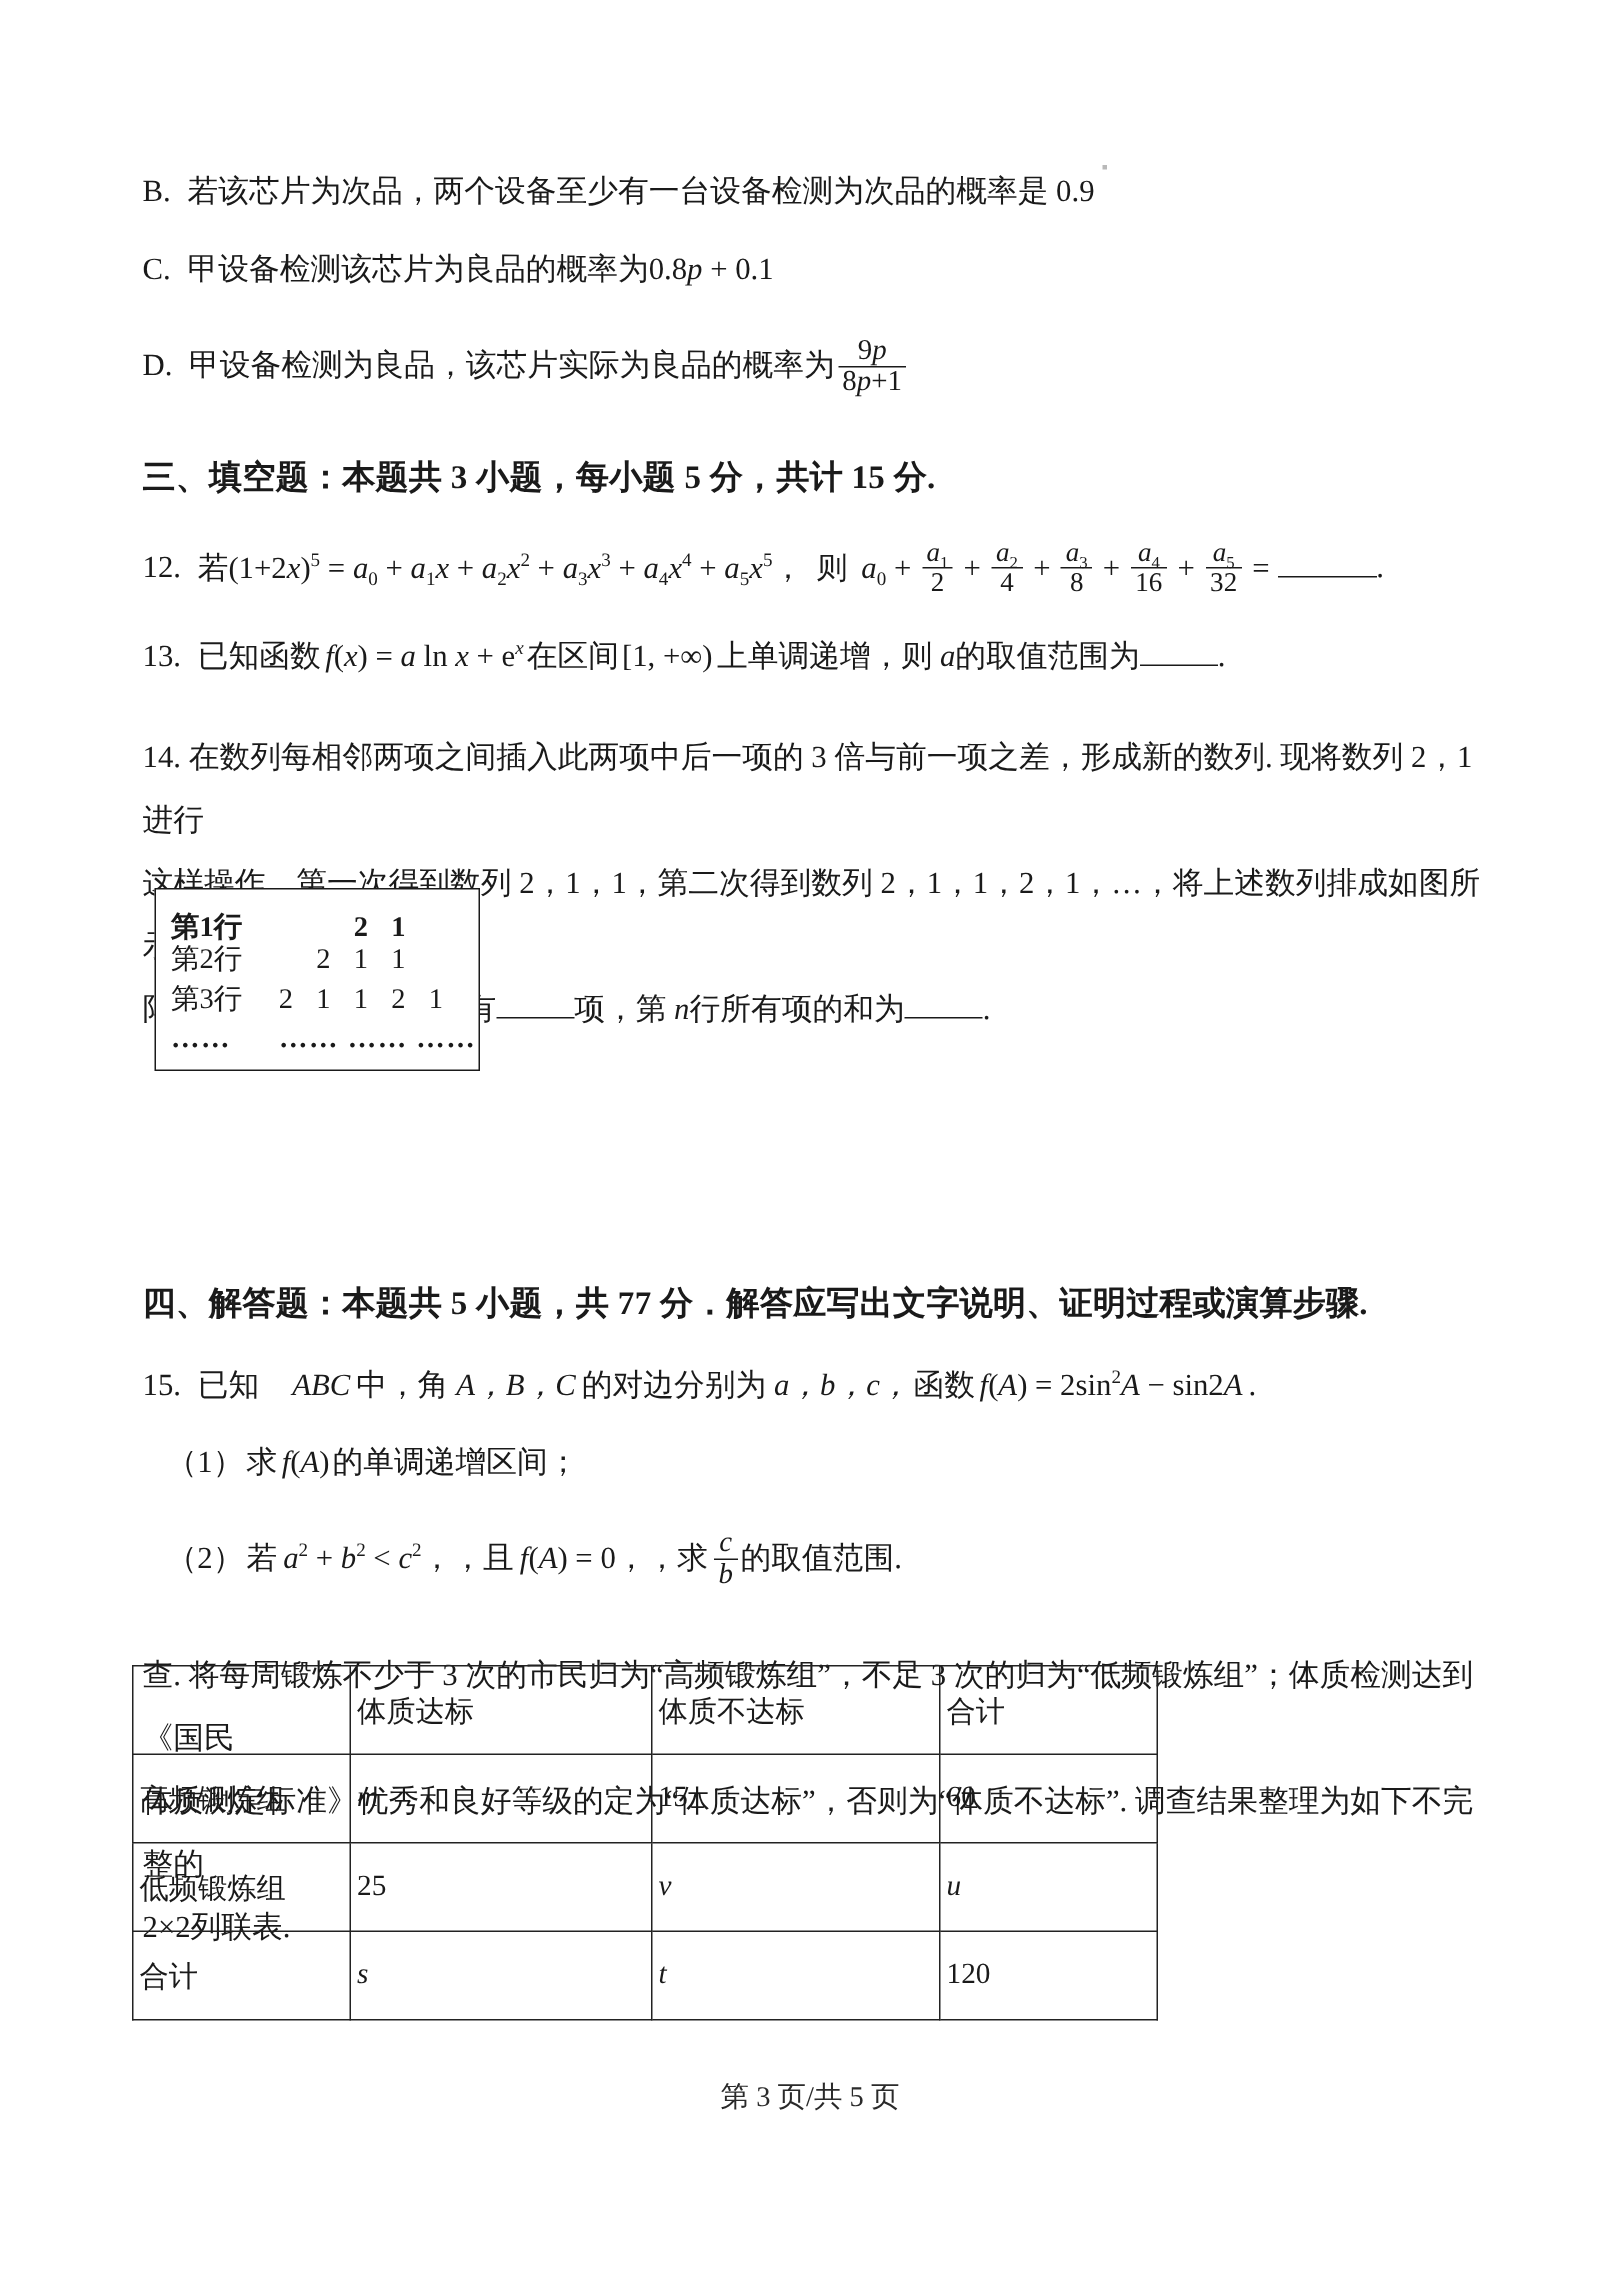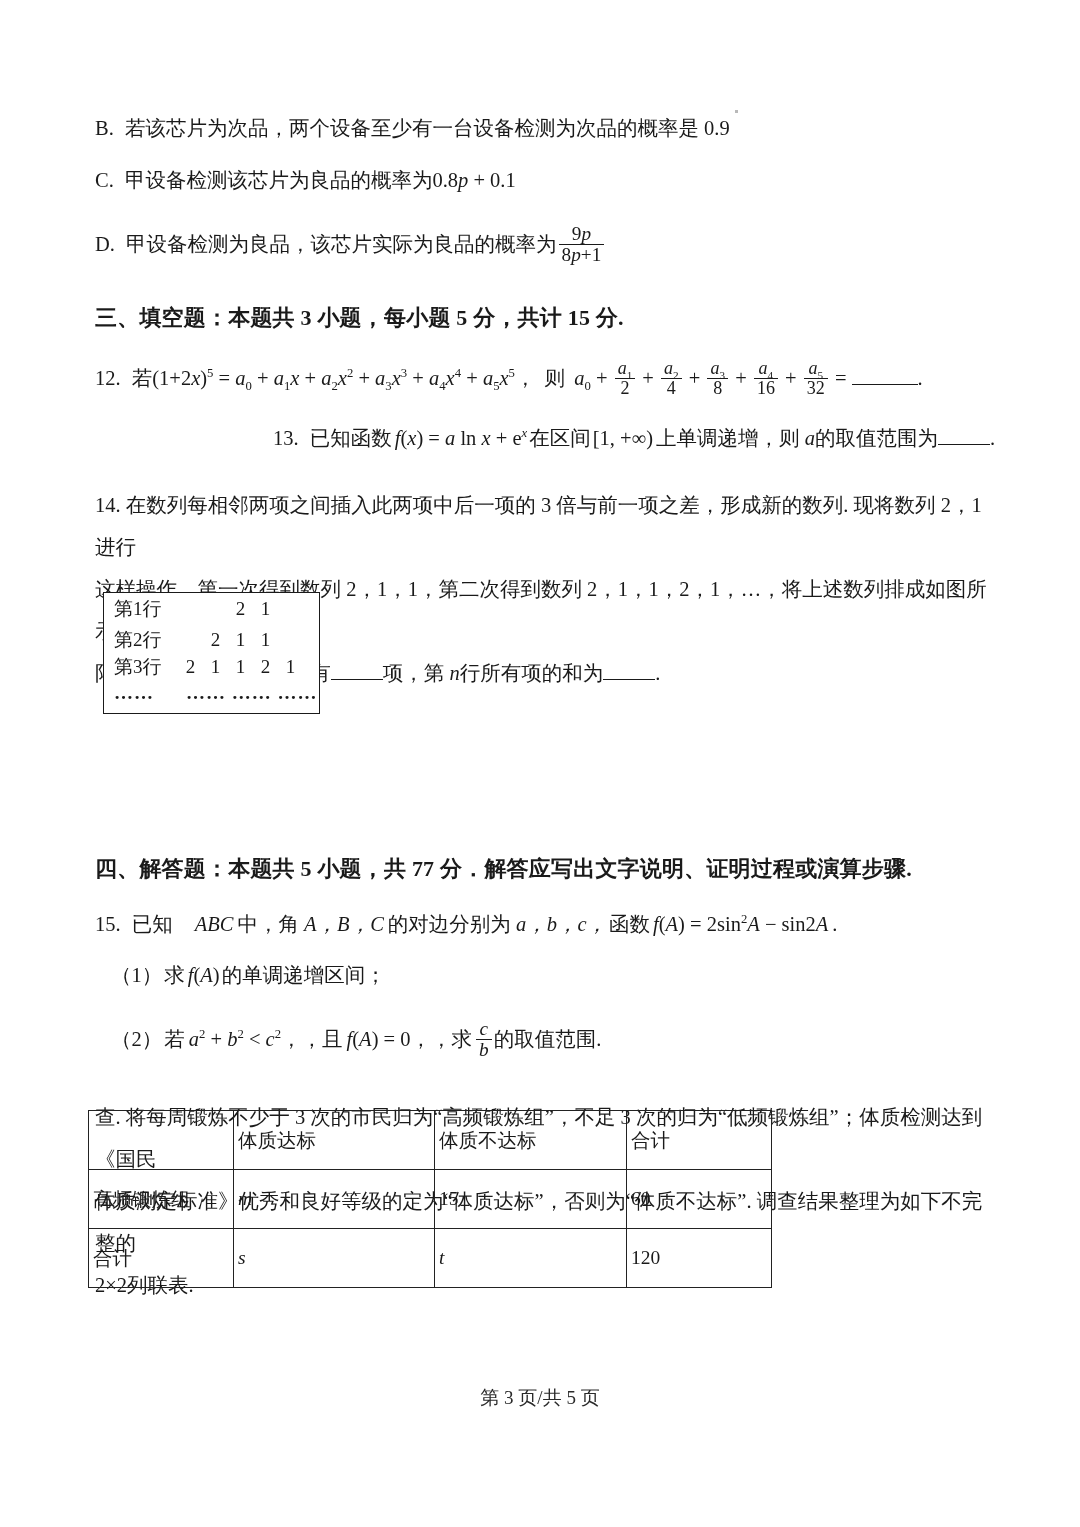--- a/index.html
+++ b/index.html
@@ -106,21 +106,21 @@
   }
   .matrix-row .lbl {
     display: inline-block;
     width: 64px;
   }
   .matrix-row .cell {
     display: inline-block;
     width: 25px;
     text-align: center;
   }
-  .mr1 { top: 6px; }
+  .mr1 { top: 16px; font-weight: bold; }
   .mr2 { top: 37px; }
   .mr3 { top: 64px; }
   .mr4 { top: 90px; font-weight: bold; letter-spacing: 1px; }
   .mr4 .dots-a { display: inline-block; width: 72px; }
   .mr4 .dots-b { display: inline-block; }
 
   
   .ctable {
     position: absolute;
     left: 88px;
@@ -200,21 +200,21 @@
       <span style="margin-left:4px;">则</span><span style="margin-left:4px;">
         <i>a</i><sub>0</sub> +
         <span class="frac frac-sm"><span class="num"><i>a</i><sub>1</sub></span><span class="den">2</span></span> +
         <span class="frac frac-sm"><span class="num"><i>a</i><sub>2</sub></span><span class="den">4</span></span> +
         <span class="frac frac-sm"><span class="num"><i>a</i><sub>3</sub></span><span class="den">8</span></span> +
         <span class="frac frac-sm"><span class="num"><i>a</i><sub>4</sub></span><span class="den">16</span></span> +
         <span class="frac frac-sm"><span class="num"><i>a</i><sub>5</sub></span><span class="den">32</span></span> =
       </span><span class="blank blank-lg"></span><span>.</span>
     </div>
 
-    <div class="line" style="margin-bottom:36px;text-align:right;">
+    <div class="line" style="margin-bottom:36px;">
       <span>13.</span>
       <span style="margin-left:6px;">已知函数</span><span style="margin-left:3px;"><i>f</i>(<i>x</i>) = <i>a</i> ln <i>x</i> + e<sup><i>x</i></sup></span><span style="margin-left:2px;">在区间</span><span style="margin-left:2px;">[1, +∞)</span><span style="margin-left:3px;">上单调递增，则</span>
       <i>a</i><span>的取值范围为</span><span class="blank blank-md"></span><span>.</span>
     </div>
 
     <div>
       <div class="para">
         <span>14.</span>
         <span>在数列每相邻两项之间插入此两项中后一项的 3 倍与前一项之差，形成新的数列. 现将数列 2，1 进行</span>
       </div>
@@ -280,20 +280,26 @@
         <td class="c2">体质不达标</td>
         <td class="c3">合计</td>
       </tr>
       <tr>
         <td class="c0">高频锻炼组</td>
         <td class="c1 mi">m</td>
         <td class="c2">15</td>
         <td class="c3">60</td>
       </tr>
       <tr>
+        <td class="c0">低频锻炼组</td>
+        <td class="c1">25</td>
+        <td class="c2 mi">v</td>
+        <td class="c3 mi">u</td>
+      </tr>
+      <tr>
         <td class="c0">合计</td>
         <td class="c1 mi">s</td>
         <td class="c2 mi">t</td>
         <td class="c3">120</td>
       </tr>
     </tbody>
   </table>
 
   <div class="footer">第 3 页/共 5 页</div>
 

